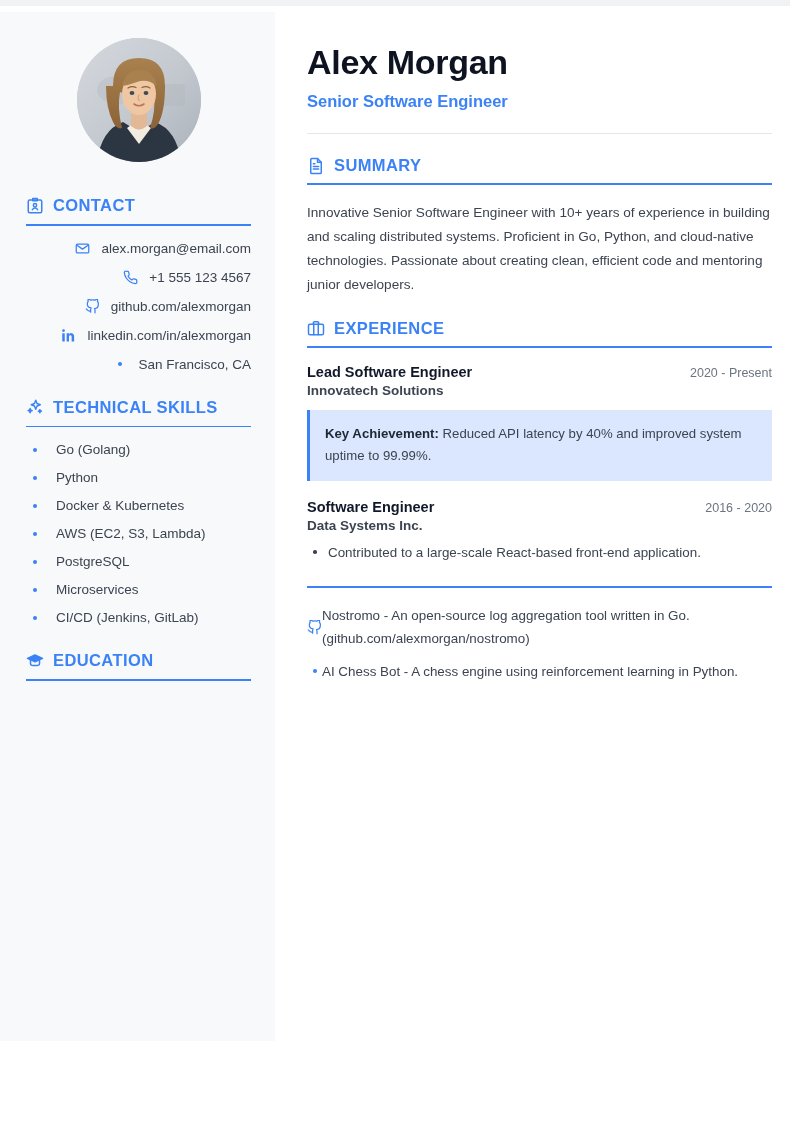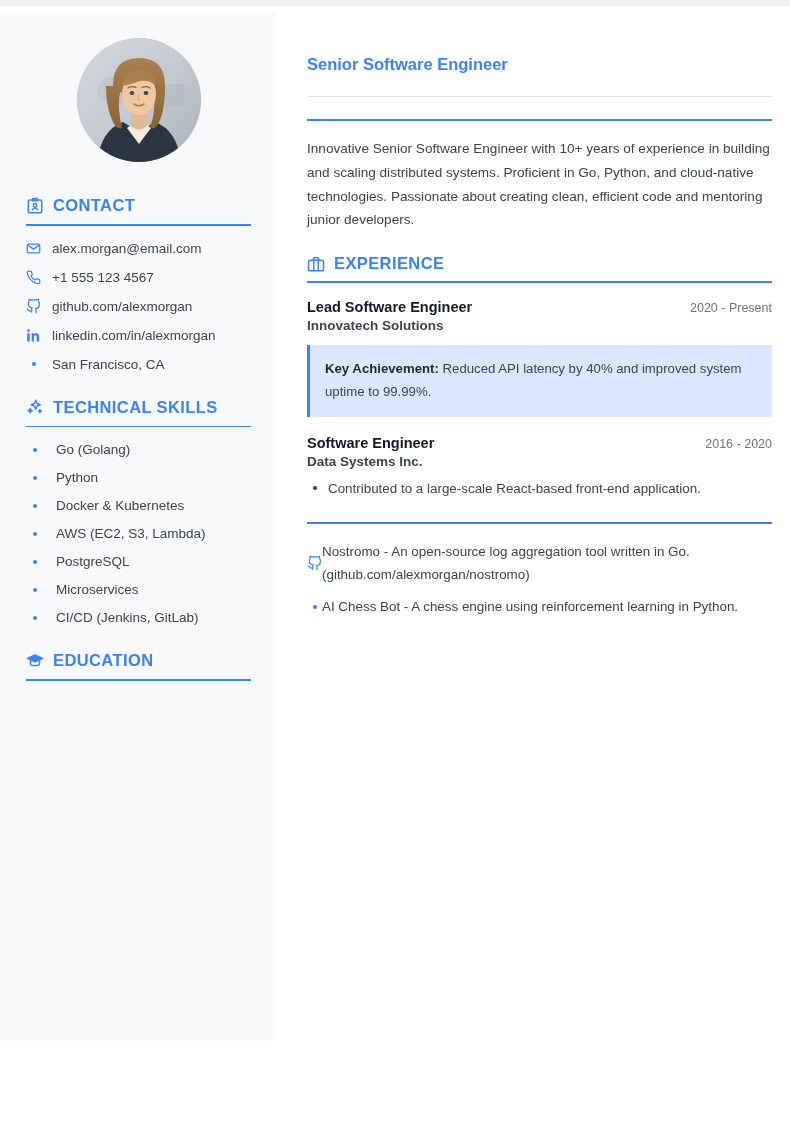--- a/index.html
+++ b/index.html
@@ -70,20 +70,21 @@
   .sec-rule.thin { height: 1.6px; }
 
   .contact-list { list-style: none; }
   .contact-item {
     display: flex;
     align-items: center;
     gap: 11px;
     margin-bottom: 14px;
     font-size: 13.5px;
     color: #3c4451;
+    justify-content: flex-end;
   }
   .contact-item .ico { width: 15px; height: 15px; flex: 0 0 15px; }
   .contact-item .ico svg { display: block; width: 15px; height: 15px; }
   .dot-ico {
     width: 15px; flex: 0 0 15px;
     display: flex; justify-content: center;
   }
   .dot-ico i {
     display: block;
     width: 4px; height: 4px;
@@ -402,24 +403,35 @@
         </span>
         <span class="sec-title">EDUCATION</span>
       </div>
       <div class="sec-rule thin"></div>
 
     </section>
   </aside>
 
   <main id="main">
 
+    <h1 id="full-name">Alex Morgan</h1>
     <div id="job-title">Senior Software Engineer</div>
     <div class="head-rule"></div>
 
     <section class="main-section">
+      <div class="sec-head">
+        <span class="ico">
+          <svg viewBox="0 0 24 24" fill="none" stroke="#3b82f6" stroke-width="2" stroke-linecap="round" stroke-linejoin="round">
+            <path d="M14 2H6.5A1.5 1.5 0 0 0 5 3.5v17A1.5 1.5 0 0 0 6.5 22h11a1.5 1.5 0 0 0 1.5-1.5V7z"></path>
+            <path d="M14 2v5h5"></path>
+            <path d="M8.5 12.5h7M8.5 16h7M8.5 9h2"></path>
+          </svg>
+        </span>
+        <span class="sec-title">SUMMARY</span>
+      </div>
       <div class="sec-rule"></div>
       <p id="summary-text">Innovative Senior Software Engineer with 10+ years of experience in building and scaling distributed systems. Proficient in Go, Python, and cloud-native technologies. Passionate about creating clean, efficient code and mentoring junior developers.</p>
     </section>
 
     <section class="main-section">
       <div class="sec-head">
         <span class="ico">
           <svg viewBox="0 0 24 24" fill="none" stroke="#3b82f6" stroke-width="2" stroke-linecap="round" stroke-linejoin="round">
             <rect x="2" y="7" width="20" height="14" rx="2"></rect>
             <path d="M8.5 7V5a1.5 1.5 0 0 1 1.5-1.5h4A1.5 1.5 0 0 1 15.5 5v2"></path>

